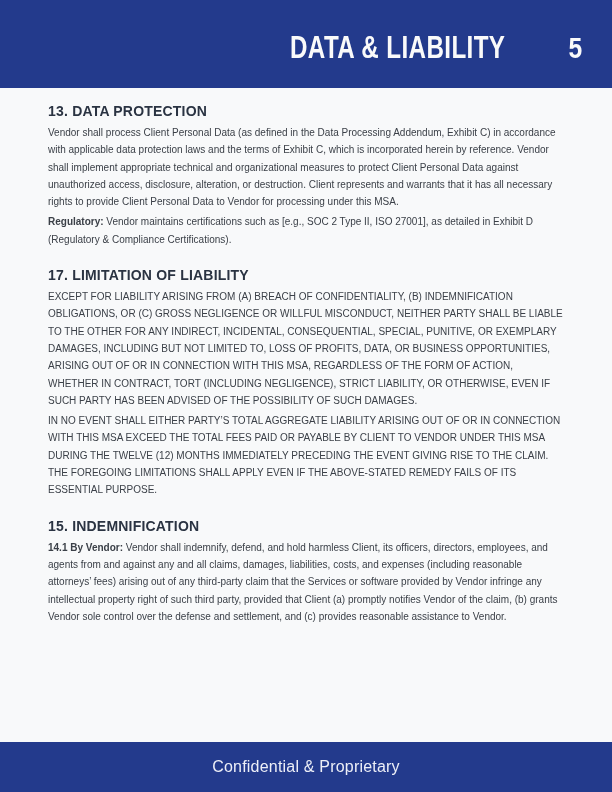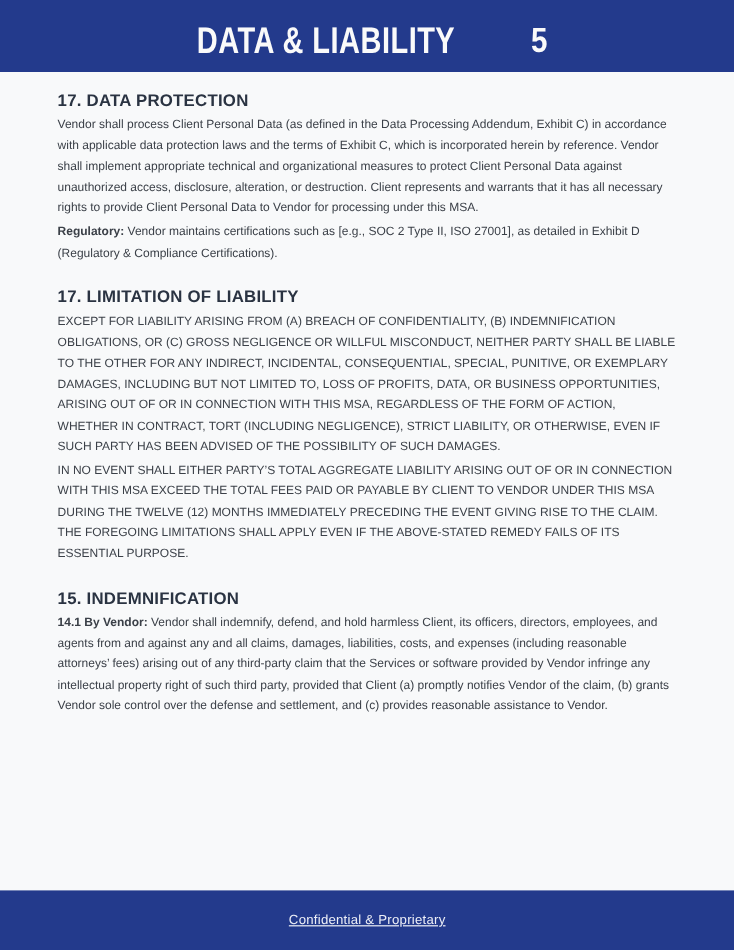--- a/index.html
+++ b/index.html
@@ -11,25 +11,25 @@
   }
   .page {
     position: relative;
     width: 612px; height: 792px;
     background: #F8F9FA;
     overflow: hidden;
   }
 
   
   .header {
-    height: 60px;
+    height: 88px;
     background: #233A8C;
     display: flex;
     align-items: center;
-    justify-content: center;
+    justify-content: flex-end;
     padding: 8px 30px 0 38px;
   }
   .header-title {
     margin: 0;
     color: #FAFAFA;
     font-size: 31px;
     font-weight: 700;
     letter-spacing: 0.5px;
     white-space: nowrap;
     display: inline-block;
@@ -71,39 +71,38 @@
     position: absolute;
     left: 0; bottom: 0;
     width: 100%; height: 50px;
     background: #233A8C;
     display: flex;
     align-items: center;
     justify-content: center;
   }
   .footer-text {
     color: #EDEFF7;
-    font-size: 11px;
+    font-size: 16px;
     letter-spacing: 0.2px;
-    text-decoration: underline;
   }
 </style>
 </head>
 <body>
 
 <div class="page">
 
   <header class="header">
     <h1 class="header-title">DATA &amp; LIABILITY</h1>
     <div class="header-page-number">5</div>
   </header>
 
   <main class="content">
 
     <section class="section">
-      <h2 class="section-heading">17. DATA PROTECTION</h2>
+      <h2 class="section-heading">13. DATA PROTECTION</h2>
       <p class="para"><span>Vendor shall process Client Personal Data (as defined in the Data Processing Addendum, Exhibit C) in accordance with applicable data protection laws and the terms of Exhibit C, which is incorporated herein by reference. Vendor shall implement appropriate technical and organizational measures to protect Client Personal Data against unauthorized access, disclosure, alteration, or destruction. Client represents and warrants that it has all necessary rights to provide Client Personal Data to Vendor for processing under this MSA.</span></p>
       <p class="para"><span class="para-label">Regulatory:</span><span> Vendor maintains certifications such as [e.g., SOC 2 Type II, ISO 27001], as detailed in Exhibit D (Regulatory &amp; Compliance Certifications).</span></p>
     </section>
 
     <section class="section">
       <h2 class="section-heading">17. LIMITATION OF LIABILITY</h2>
       <p class="para"><span>EXCEPT FOR LIABILITY ARISING FROM (A) BREACH OF CONFIDENTIALITY, (B) INDEMNIFICATION OBLIGATIONS, OR (C) GROSS NEGLIGENCE OR WILLFUL MISCONDUCT, NEITHER PARTY SHALL BE LIABLE TO THE OTHER FOR ANY INDIRECT, INCIDENTAL, CONSEQUENTIAL, SPECIAL, PUNITIVE, OR EXEMPLARY DAMAGES, INCLUDING BUT NOT LIMITED TO, LOSS OF PROFITS, DATA, OR BUSINESS OPPORTUNITIES, ARISING OUT OF OR IN CONNECTION WITH THIS MSA, REGARDLESS OF THE FORM OF ACTION, WHETHER IN CONTRACT, TORT (INCLUDING NEGLIGENCE), STRICT LIABILITY, OR OTHERWISE, EVEN IF SUCH PARTY HAS BEEN ADVISED OF THE POSSIBILITY OF SUCH DAMAGES.</span></p>
       <p class="para"><span>IN NO EVENT SHALL EITHER PARTY’S TOTAL AGGREGATE LIABILITY ARISING OUT OF OR IN CONNECTION WITH THIS MSA EXCEED THE TOTAL FEES PAID OR PAYABLE BY CLIENT TO VENDOR UNDER THIS MSA DURING THE TWELVE (12) MONTHS IMMEDIATELY PRECEDING THE EVENT GIVING RISE TO THE CLAIM. THE FOREGOING LIMITATIONS SHALL APPLY EVEN IF THE ABOVE-STATED REMEDY FAILS OF ITS ESSENTIAL PURPOSE.</span></p>
     </section>
 

